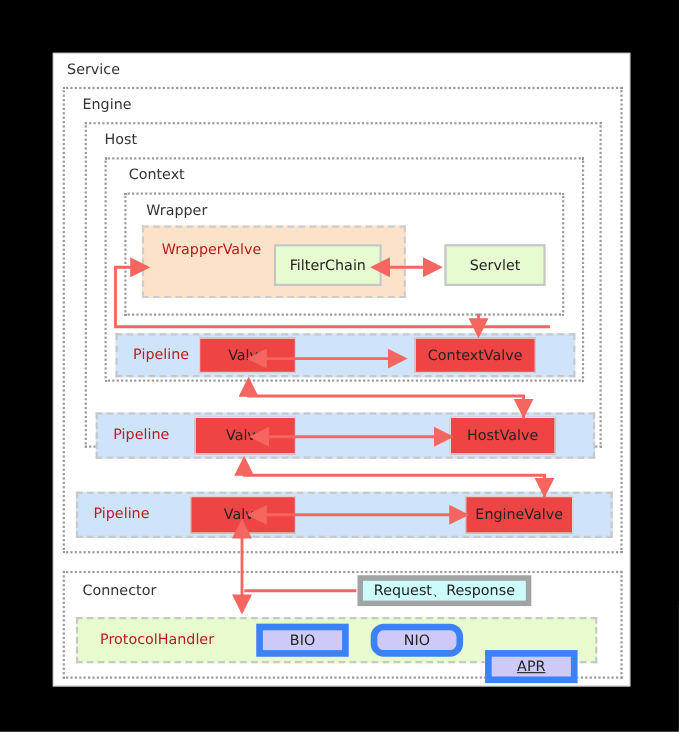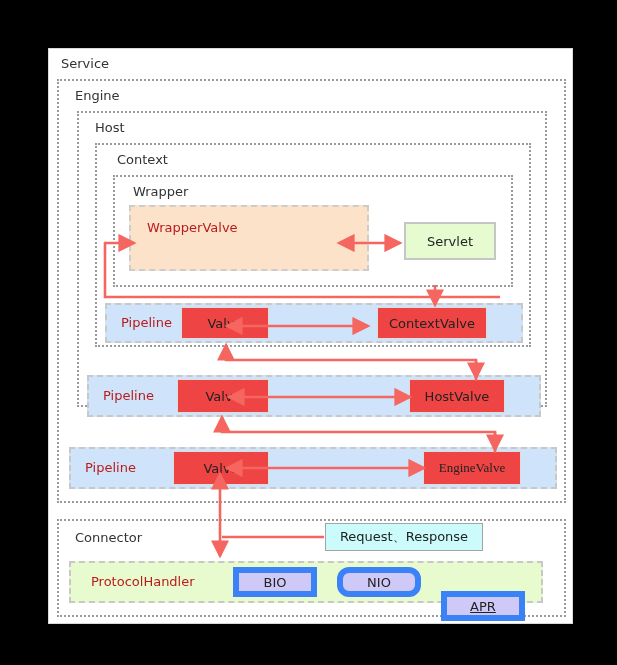--- a/index.html
+++ b/index.html
@@ -84,21 +84,21 @@
   .node-green {
     background: #e6fbd0;
     border: 2px solid #c6c6c6;
   }
   .node-purple {
     background: #cfc9f8;
     border: 6px solid #3b82f6;
   }
   .node-cyan {
     background: #ccfbfb;
-    border: 1px solid #a3a3a3;
+    border: 5px solid #a3a3a3;
   }
 
   .band-label {
     position: absolute;
     font-size: 13px;
     color: #b91c1c;
     white-space: nowrap;
     line-height: 1;
   }
 
@@ -129,37 +129,38 @@
 
     <div class="dotted-box" style="left:46px; top:94px; width:436px; height:204px;"></div>
     <div class="panel-label" style="left:68px; top:104px;">Context</div>
 
     <div class="dotted-box" style="left:64px; top:126px; width:400px; height:112px;"></div>
     <div class="panel-label" style="left:84px; top:136px;">Wrapper</div>
 
     <div class="band band-peach" style="left:80px; top:156px; width:240px; height:66px;"></div>
     <div class="band-label" style="left:98px; top:172px;">WrapperValve</div>
 
+    <div class="node node-green" style="left:200px; top:173px; width:98px; height:38px;">FilterChain</div>
 
     <div class="node node-green" style="left:355px; top:173px; width:92px; height:38px;">Servlet</div>
 
     <div class="band band-blue" style="left:56px; top:254px; width:418px; height:40px;"></div>
     <div class="band-label" style="left:72px; top:267px;">Pipeline</div>
     <div class="node node-peach" style="left:132px; top:258px; width:88px; height:32px;">Valve</div>
     <div class="node node-peach" style="left:328px; top:258px; width:110px; height:32px;">ContextValve</div>
 
     <div class="band band-blue" style="left:38px; top:326px; width:454px; height:42px;"></div>
     <div class="band-label" style="left:54px; top:340px;">Pipeline</div>
     <div class="node node-peach" style="left:128px; top:330px; width:92px; height:34px;">Valve</div>
     <div class="node node-peach" style="left:360px; top:330px; width:96px; height:34px;">HostValve</div>
 
     <div class="band band-blue" style="left:20px; top:398px; width:488px; height:42px;"></div>
     <div class="band-label" style="left:36px; top:412px;">Pipeline</div>
     <div class="node node-peach" style="left:124px; top:402px; width:96px; height:34px;">Valve</div>
-    <div class="node node-peach" style="left:374px; top:402px; width:98px; height:34px;font-family:Liberation Serif, serif;">EngineValve</div>
+    <div class="node node-peach" style="left:374px; top:402px; width:98px; height:34px;">EngineValve</div>
 
     <div class="dotted-box" style="left:8px; top:470px; width:509px; height:98px;"></div>
     <div class="panel-label" style="left:26px; top:482px;">Connector</div>
 
     <div class="node node-cyan" style="left:276px; top:474px; width:158px; height:28px;">Request、Response</div>
 
     <div class="band band-green" style="left:20px; top:512px; width:474px; height:42px;"></div>
     <div class="band-label" style="left:42px; top:526px;">ProtocolHandler</div>
 
     <div class="node node-purple" style="left:184px; top:518px; width:84px; height:30px;">BIO</div>

